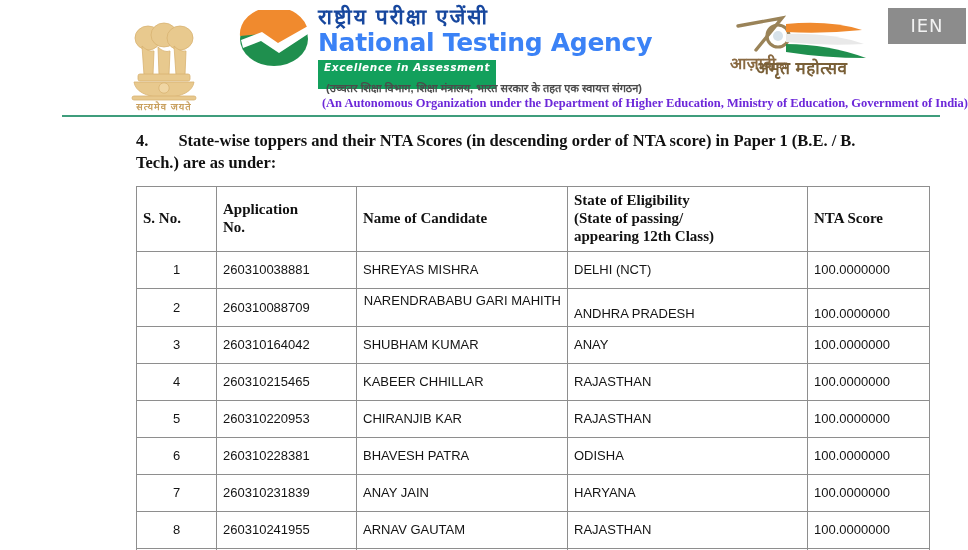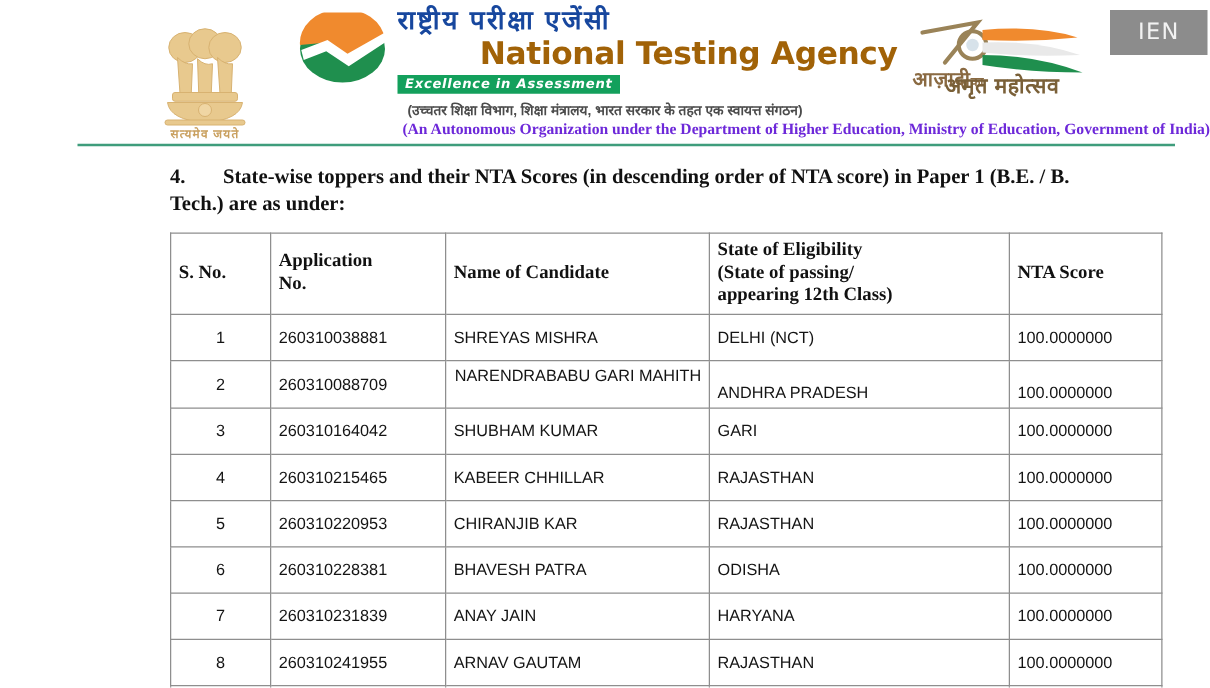--- a/index.html
+++ b/index.html
@@ -53,37 +53,36 @@
     font-weight: 700;
     color: #17479e;
     letter-spacing: 2px;
     line-height: 1.05;
     white-space: nowrap;
   }
   .nta-english {
     font-family: "DejaVu Sans", sans-serif;
     font-size: 25px;
     font-weight: 700;
-    color: #a16207;
+    color: #3b82f6;
     line-height: 1.1;
     margin-top: 1px;
     white-space: nowrap;
     letter-spacing: -0.3px;
-    text-align: right;
   }
   .nta-tagline {
     display: inline-block;
     background: #13a05c;
     color: #ffffff;
     font-family: "DejaVu Sans", sans-serif;
     font-style: italic;
     font-weight: 700;
     font-size: 10.5px;
     letter-spacing: 0.6px;
-    padding: 1px 6px 2px 6px;
+    padding: 1px 6px 16px 6px;
     margin-top: 3px;
   }
 
   
   .azadi {
     position: absolute;
     left: 726px;
     top: 4px;
     width: 166px;
     height: 88px;
@@ -333,21 +332,21 @@
           <td class="sno">2</td>
           <td class="app">260310088709</td>
           <td class="name">NARENDRABABU GARI MAHITH</td>
           <td class="state">ANDHRA PRADESH</td>
           <td class="score">100.0000000</td>
         </tr>
         <tr>
           <td class="sno">3</td>
           <td class="app">260310164042</td>
           <td class="name">SHUBHAM KUMAR</td>
-          <td class="state">GARI</td>
+          <td class="state">ANAY</td>
           <td class="score">100.0000000</td>
         </tr>
         <tr>
           <td class="sno">4</td>
           <td class="app">260310215465</td>
           <td class="name">KABEER CHHILLAR</td>
           <td class="state">RAJASTHAN</td>
           <td class="score">100.0000000</td>
         </tr>
         <tr>

